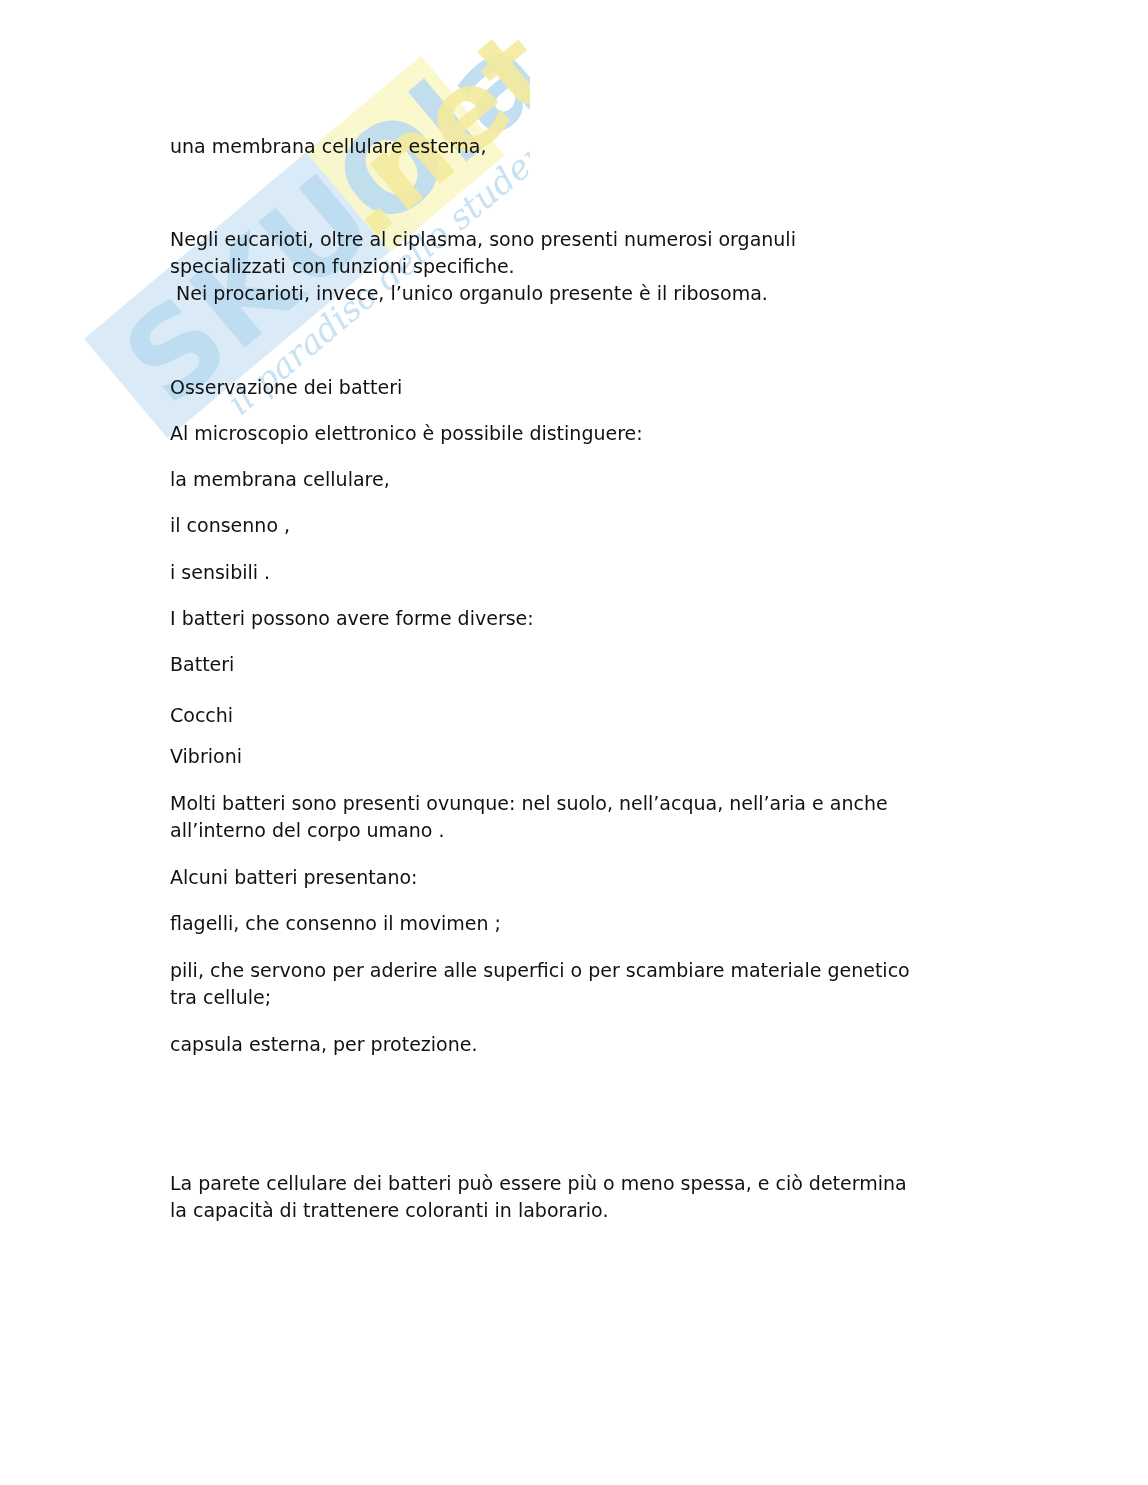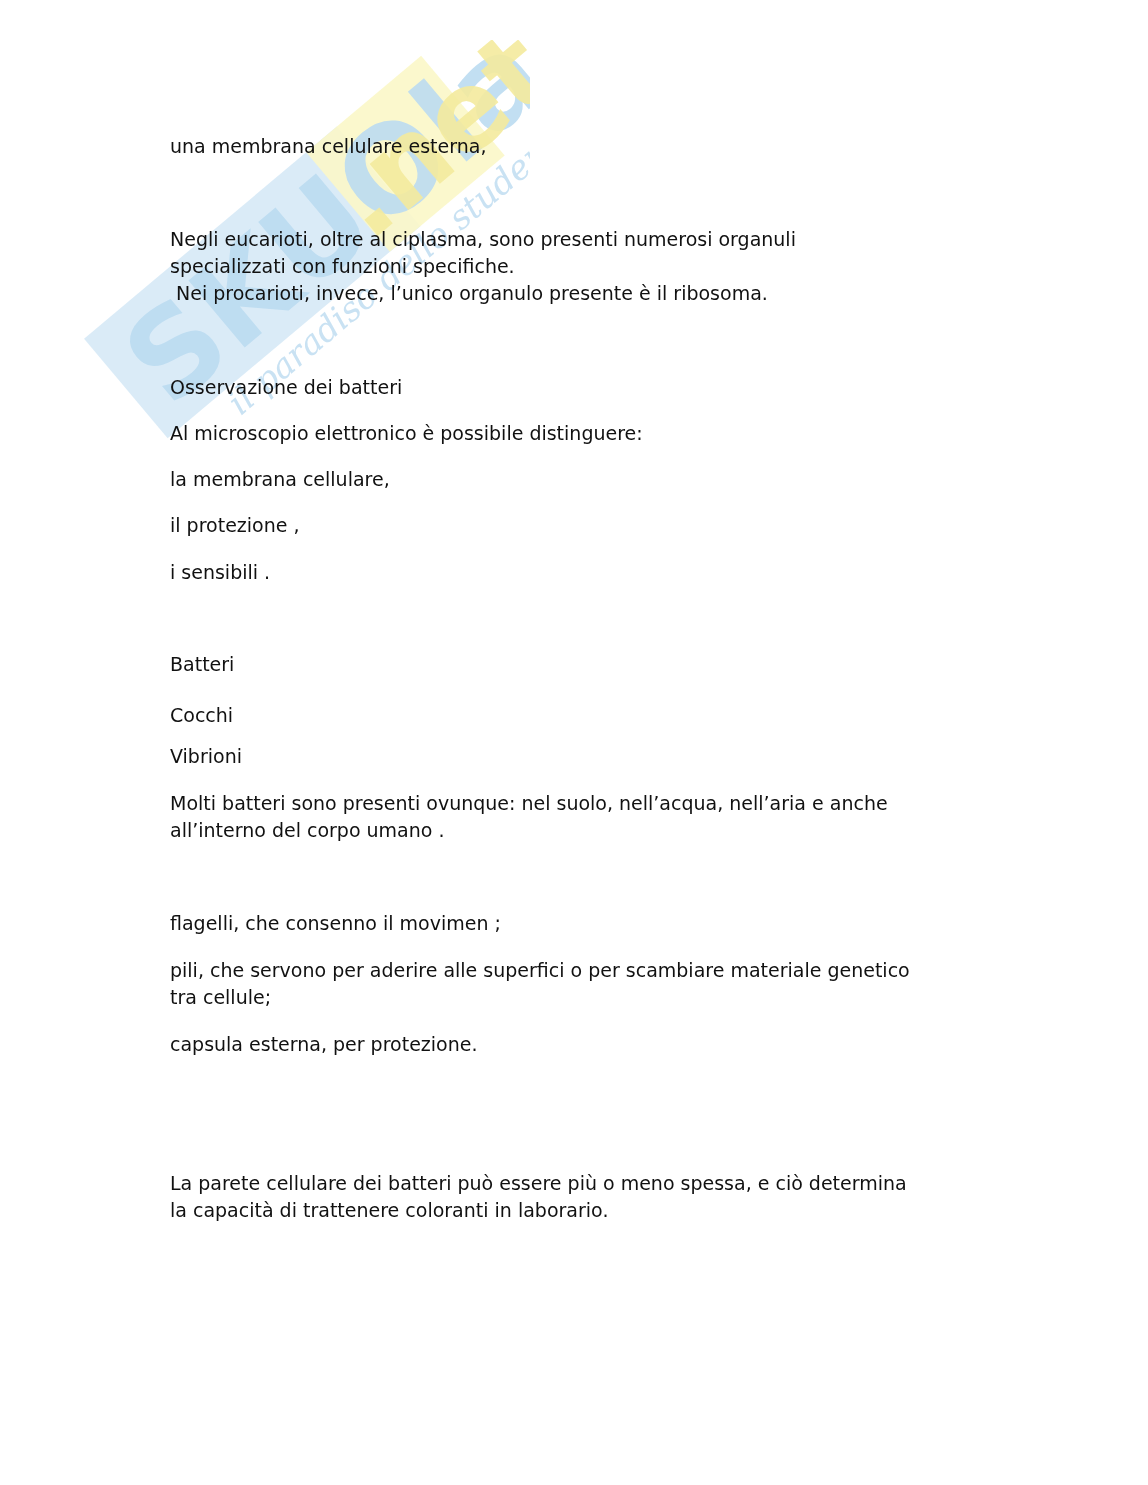--- a/index.html
+++ b/index.html
@@ -22,26 +22,28 @@
     </g>
   </svg>
 
   <div class="text" style="top:133px">una membrana cellulare esterna,</div>
   <div class="text" style="top:226px">Negli eucarioti, oltre al ciplasma, sono presenti numerosi organuli
 specializzati con funzioni specifiche.
  Nei procarioti, invece, l’unico organulo presente è il ribosoma.</div>
   <div class="text" style="top:374px">Osservazione dei batteri</div>
   <div class="text" style="top:420px">Al microscopio elettronico è possibile distinguere:</div>
   <div class="text" style="top:466px">la membrana cellulare,</div>
-  <div class="text" style="top:512px">il protezione ,</div>
+  <div class="text" style="top:512px">il consenno ,</div>
   <div class="text" style="top:559px">i sensibili .</div>
+  <div class="text" style="top:605px">I batteri possono avere forme diverse:</div>
   <div class="text" style="top:651px">Batteri</div>
   <div class="text" style="top:702px">Cocchi</div>
   <div class="text" style="top:743px">Vibrioni</div>
   <div class="text" style="top:790px">Molti batteri sono presenti ovunque: nel suolo, nell’acqua, nell’aria e anche
 all’interno del corpo umano .</div>
+  <div class="text" style="top:864px">Alcuni batteri presentano:</div>
   <div class="text" style="top:910px">flagelli, che consenno il movimen ;</div>
   <div class="text" style="top:1031px">capsula esterna, per protezione.</div>
   <div class="text" style="top:957px">pili, che servono per aderire alle superfici o per scambiare materiale genetico
 tra cellule;</div>
   <div class="text" style="top:1170px">La parete cellulare dei batteri può essere più o meno spessa, e ciò determina
 la capacità di trattenere coloranti in laborario.</div>
 </div>
 
 </body></html>

